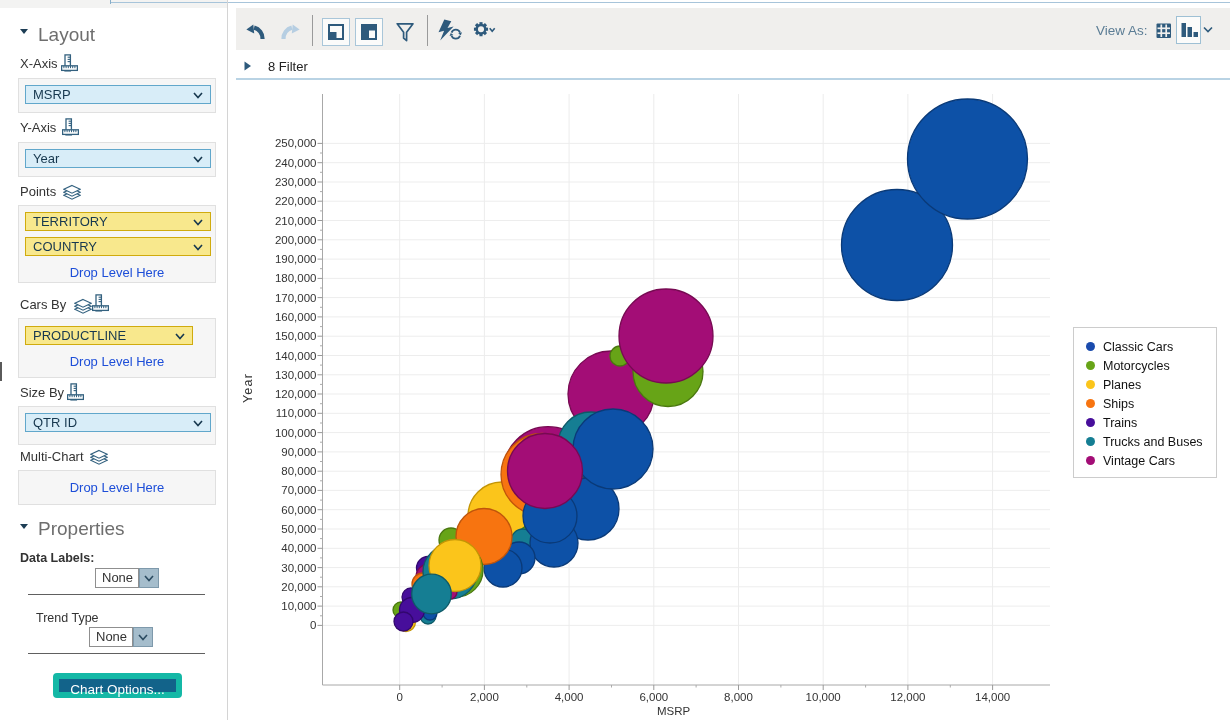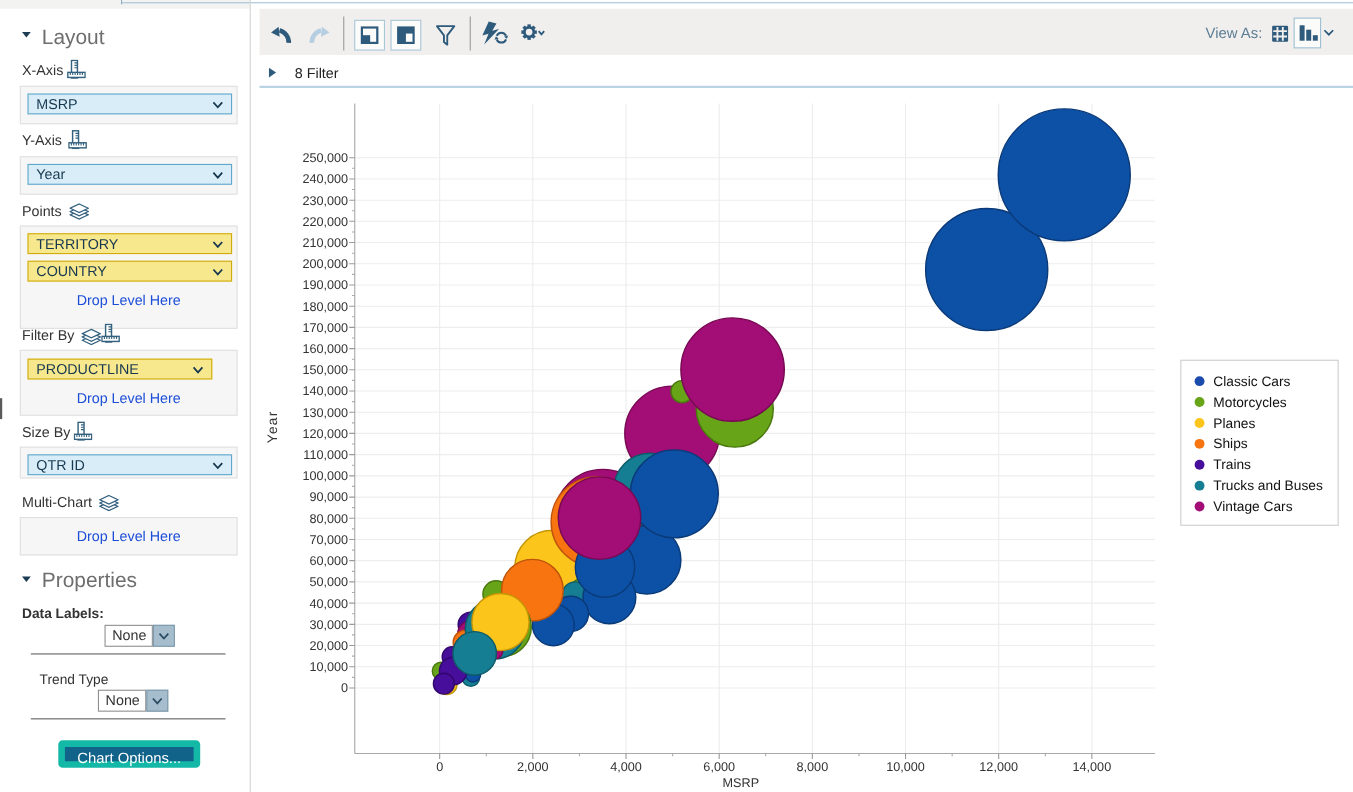--- a/index.html
+++ b/index.html
@@ -75,35 +75,35 @@
         </svg>
     </div>
   </div>
 
   <div class="lbl" style="left:20px;top:184px;">Points</div>
   <svg class="abs" style="left:63px;top:184px" width="18" height="16" viewBox="0 0 18 16">
       <polygon points="9,7.4 17.2,11.3 9,15.200000000000001 0.8,11.3" fill="#fff" stroke="#33617f" stroke-width="1.1"></polygon>
       <polygon points="9,4.4 17.2,8.3 9,12.200000000000001 0.8,8.3" fill="#fff" stroke="#33617f" stroke-width="1.1"></polygon>
       <polygon points="9,1.4 17.2,5.3 9,9.2 0.8,5.3" fill="#fff" stroke="#33617f" stroke-width="1.1"></polygon>
     </svg>
-  <div class="secbox" style="top:205px;height:94px;">
+  <div class="secbox" style="top:205px;height:78px;">
     <div class="sel yellow" style="top:6px;width:186px;">TERRITORY
       <svg class="chev" viewBox="0 0 10 7">
           <polyline points="1,1 5,5.5 9,1" fill="none" stroke="#17384f" stroke-width="1.6"></polyline>
         </svg>
     </div>
     <div class="sel yellow" style="top:31px;width:186px;">COUNTRY
       <svg class="chev" viewBox="0 0 10 7">
           <polyline points="1,1 5,5.5 9,1" fill="none" stroke="#17384f" stroke-width="1.6"></polyline>
         </svg>
     </div>
     <div class="drop" style="top:59px;">Drop Level Here</div>
   </div>
 
-  <div class="lbl" style="left:20px;top:297px;">Filter By</div>
+  <div class="lbl" style="left:20px;top:297px;">Cars By</div>
   <svg class="abs" style="left:74px;top:298px" width="18" height="16" viewBox="0 0 18 16">
       <polygon points="9,7.4 17.2,11.3 9,15.200000000000001 0.8,11.3" fill="#fff" stroke="#33617f" stroke-width="1.1"></polygon>
       <polygon points="9,4.4 17.2,8.3 9,12.200000000000001 0.8,8.3" fill="#fff" stroke="#33617f" stroke-width="1.1"></polygon>
       <polygon points="9,1.4 17.2,5.3 9,9.2 0.8,5.3" fill="#fff" stroke="#33617f" stroke-width="1.1"></polygon>
     </svg>
   <svg class="abs" style="left:92px;top:294px" width="17" height="18" viewBox="0 0 17 18">
       <rect x="4" y="0.9" width="5.4" height="16" fill="#fff" stroke="#33617f" stroke-width="1.3"></rect>
       <line x1="9.2" y1="3.2" x2="6.6" y2="3.2" stroke="#33617f" stroke-width="1.1"></line>
       <line x1="9.2" y1="5.4" x2="6.6" y2="5.4" stroke="#33617f" stroke-width="1.1"></line>
       <line x1="9.2" y1="7.6" x2="6.6" y2="7.6" stroke="#33617f" stroke-width="1.1"></line>
@@ -131,21 +131,21 @@
       <line x1="9.2" y1="5.4" x2="6.6" y2="5.4" stroke="#33617f" stroke-width="1.1"></line>
       <line x1="9.2" y1="7.6" x2="6.6" y2="7.6" stroke="#33617f" stroke-width="1.1"></line>
       <rect x="0.6" y="11.8" width="15.8" height="4.6" fill="#fff" stroke="#33617f" stroke-width="1.3"></rect>
       <line x1="2.9" y1="12" x2="2.9" y2="14.2" stroke="#33617f" stroke-width="1"></line>
       <line x1="5.1" y1="12" x2="5.1" y2="14.2" stroke="#33617f" stroke-width="1"></line>
       <line x1="7.3" y1="12" x2="7.3" y2="14.2" stroke="#33617f" stroke-width="1"></line>
       <line x1="9.5" y1="12" x2="9.5" y2="14.2" stroke="#33617f" stroke-width="1"></line>
       <line x1="11.7" y1="12" x2="11.7" y2="14.2" stroke="#33617f" stroke-width="1"></line>
       <line x1="13.9" y1="12" x2="13.9" y2="14.2" stroke="#33617f" stroke-width="1"></line>
     </svg>
-  <div class="secbox" style="top:406px;height:29px;">
+  <div class="secbox" style="top:406px;height:39px;">
     <div class="sel blue" style="top:6px;width:186px;">QTR ID
       <svg class="chev" viewBox="0 0 10 7">
           <polyline points="1,1 5,5.5 9,1" fill="none" stroke="#17384f" stroke-width="1.6"></polyline>
         </svg>
     </div>
   </div>
 
   <div class="lbl" style="left:20px;top:449px;">Multi-Chart</div>
   <svg class="abs" style="left:90px;top:449px" width="18" height="16" viewBox="0 0 18 16">
       <polygon points="9,7.4 17.2,11.3 9,15.200000000000001 0.8,11.3" fill="#fff" stroke="#33617f" stroke-width="1.1"></polygon>

